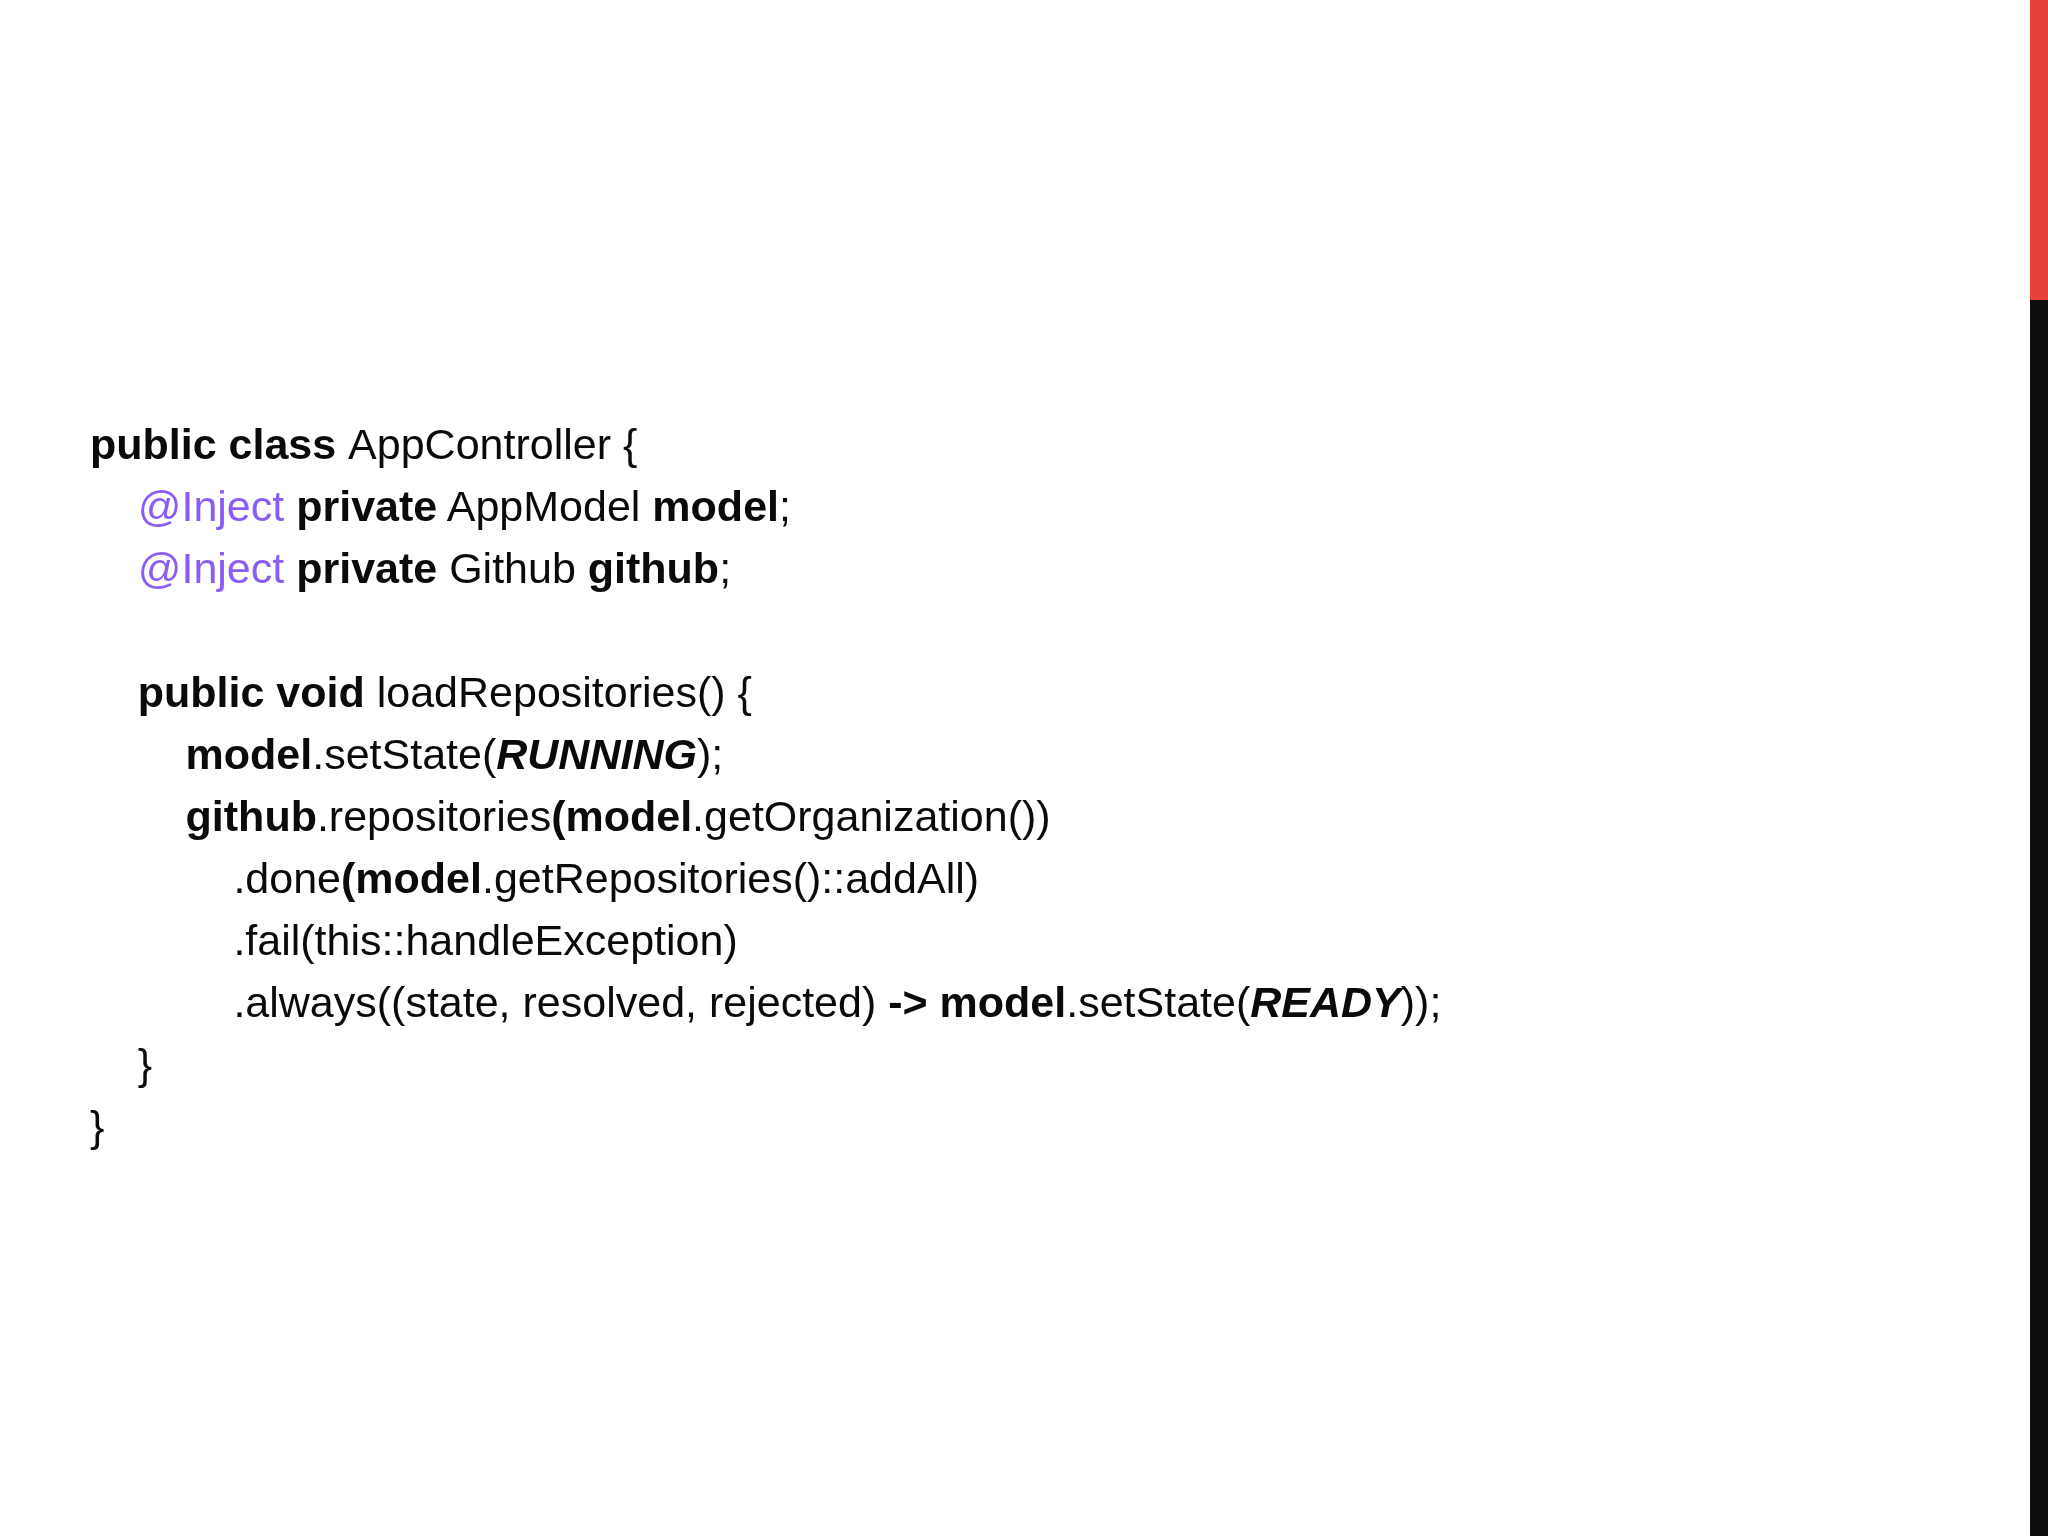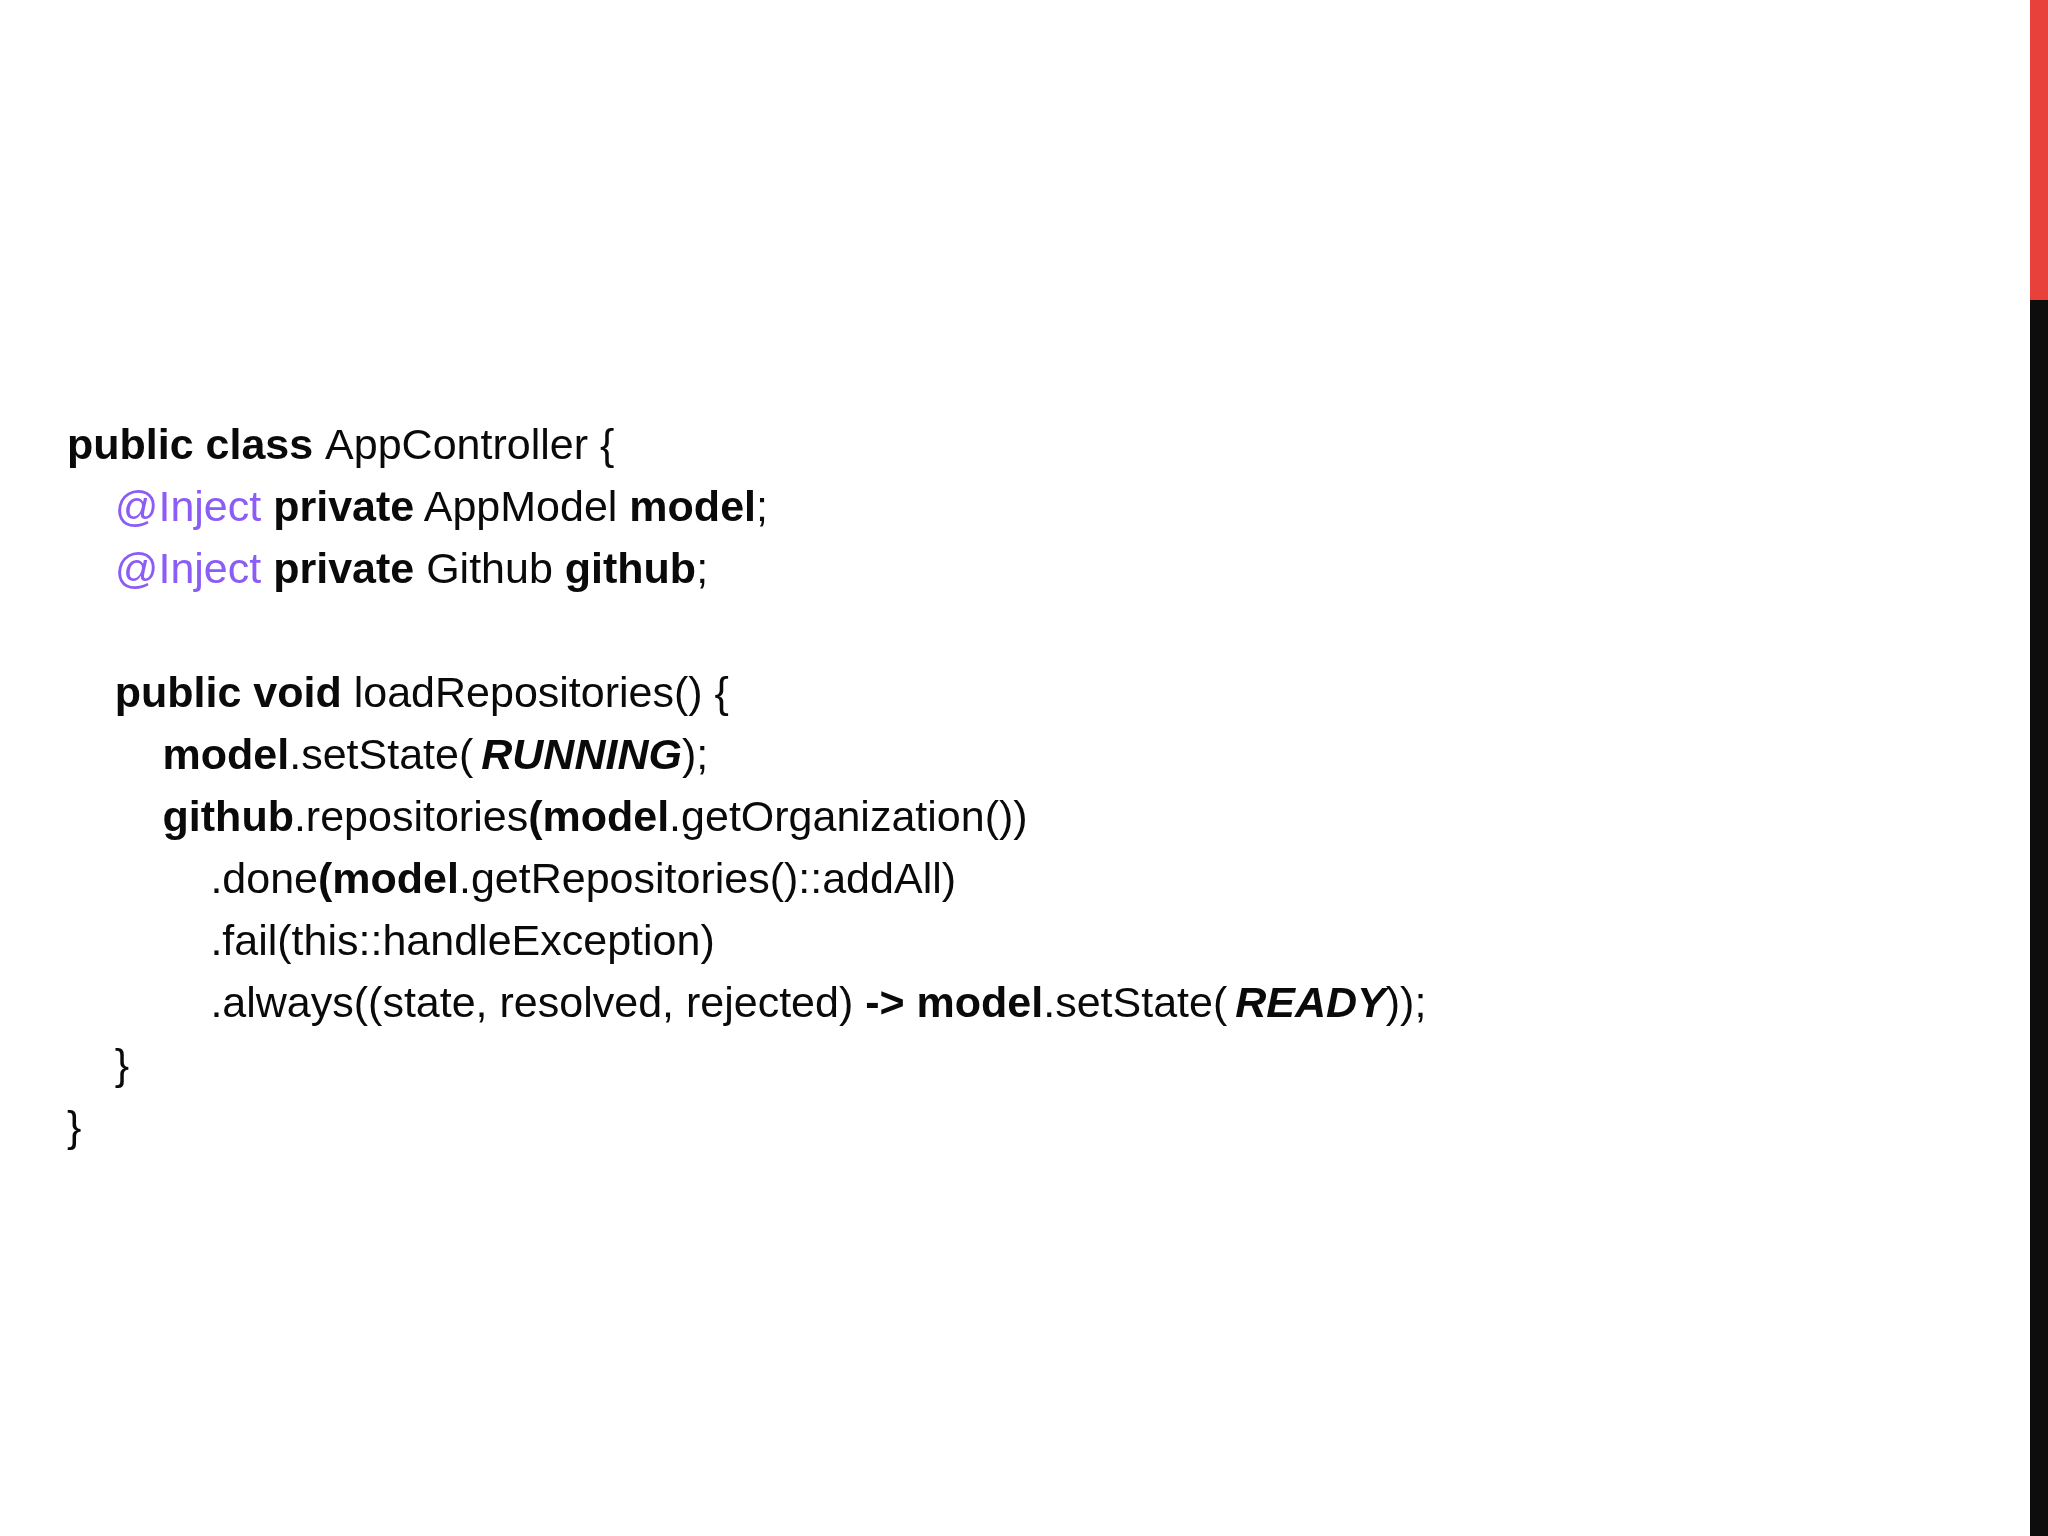--- a/index.html
+++ b/index.html
@@ -30,36 +30,36 @@
     right: 0px;
     top: 300px;
     bottom: 0px;
     width: 18px;
     background: #0d0d0d;
   }
 
   
   .code-block {
     position: absolute;
-    left: 67px;
+    left: 90px;
     top: 370px;
     width: 1800px;
     font-family: "Liberation Sans", sans-serif;
     font-size: 43px;
     line-height: 62px;
     color: #0a0a0a;
     letter-spacing: 0px;
     white-space: pre;
   }
   .code-line {
     white-space: pre;
     min-height: 62px;
   }
   .tok-b { font-weight: bold; }
-  .tok-bi { font-weight: bold; font-style: italic; margin-left: 8px; }
+  .tok-bi { font-weight: bold; font-style: italic; }
   .tok-red { color: #8b5cf6; }
   .tok-n { font-weight: normal; }
   .code-line.blank { height: 62px; }
 </style>
 </head>
 <body>
 
 <div class="slide">
 
   <div class="edge-bar-red"></div>

